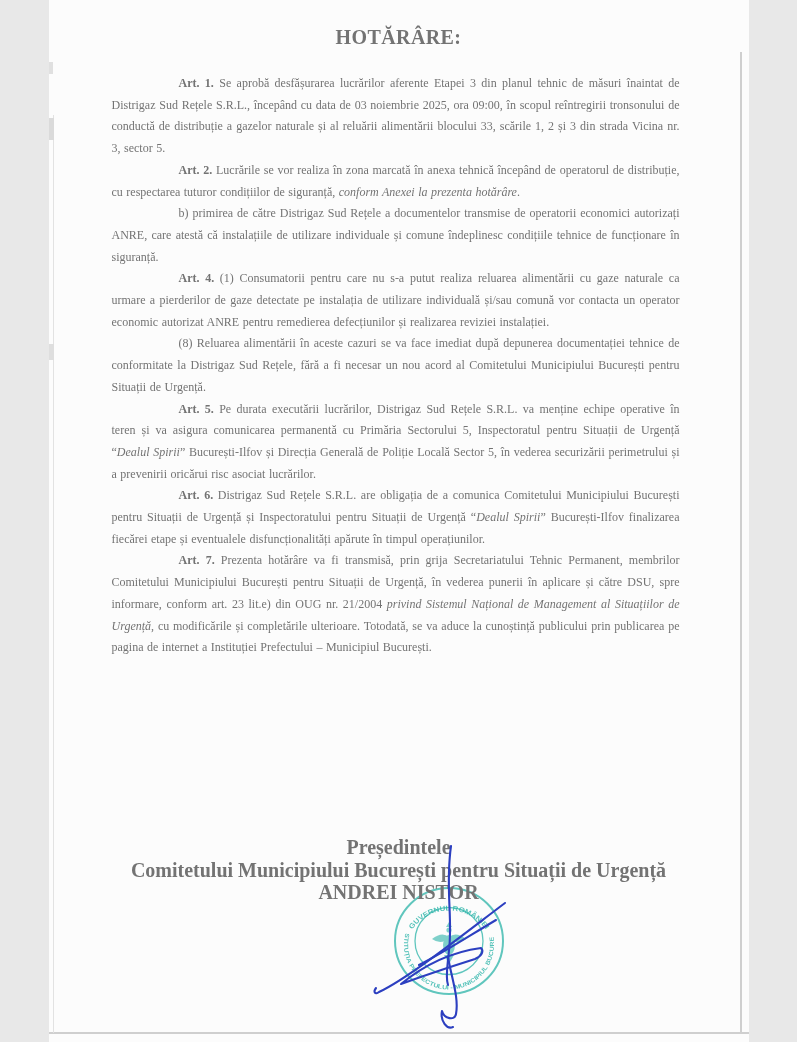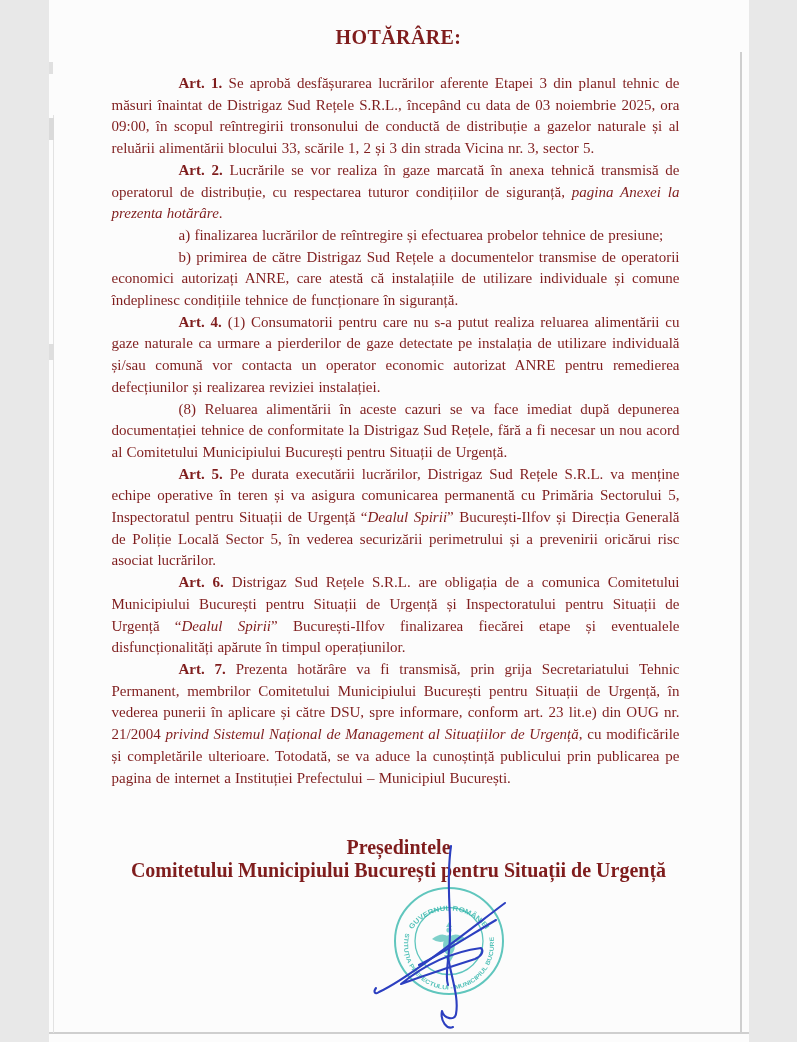--- a/index.html
+++ b/index.html
@@ -2,42 +2,42 @@
 <html lang="ro"><head>
 <meta charset="utf-8">
 <style>
   html,body{margin:0;padding:0;background:#e8e8e8;}
   .page{
     position:relative;
     width:700px;height:1042px;
     margin:0 auto;
     background:#fcfcfc;
     font-family:"Liberation Serif","DejaVu Serif",serif;
-    color:#7f1d1d;
+    color:#737373;
     overflow:hidden;
   }
   
   .edge-right{position:absolute;top:52px;bottom:8px;right:7px;width:2px;background:#cfcfcf;}
   .edge-bottom{position:absolute;left:0;right:0;bottom:8px;height:2px;background:#cfcfcf;}
   .edge-left{position:absolute;left:4px;top:115px;bottom:9px;width:1px;background:#e2e2e2;}
   .speck-1{position:absolute;left:0;top:118px;width:5px;height:22px;background:#dadada;}
   .speck-2{position:absolute;left:0;top:344px;width:5px;height:16px;background:#dedede;}
   .speck-3{position:absolute;left:0;top:62px;width:4px;height:12px;background:#e0e0e0;}
 
   .title{
     margin:0;
     padding-top:26px;
     text-align:center;
     font-size:20px;
     font-weight:bold;
     letter-spacing:.4px;
   }
   .body-text{
     margin:24px 69px 0 63px;
-    font-size:15px;
+    font-size:12px;
     line-height:21.7px;
     text-align:justify;
     word-spacing:.5px;
   }
   .para{margin:0;text-indent:67px;}
   .bold{font-weight:bold;}
   .italic{font-style:italic;}
 
   .sig-block{
     position:absolute;
@@ -60,33 +60,33 @@
   <div class="edge-bottom"></div>
   <div class="edge-left"></div>
   <div class="speck-1"></div>
   <div class="speck-2"></div>
   <div class="speck-3"></div>
 
   <h1 class="title">HOTĂRÂRE:</h1>
 
   <div class="body-text">
       <p class="para"><span class="bold">Art. 1.</span><span> Se aprobă desfășurarea lucrărilor aferente Etapei 3 din planul tehnic de măsuri înaintat de Distrigaz Sud Rețele S.R.L., începând cu data de 03 noiembrie 2025, ora 09:00, în scopul reîntregirii tronsonului de conductă de distribuție a gazelor naturale și al reluării alimentării blocului 33, scările 1, 2 și 3 din strada Vicina nr. 3, sector 5.</span></p>
-      <p class="para"><span class="bold">Art. 2.</span><span> Lucrările se vor realiza în gaze marcată în anexa tehnică transmisă de operatorul de distribuție, cu respectarea tuturor condițiilor de siguranță, </span><span class="italic">pagina Anexei la prezenta hotărâre</span><span>.</span></p>
-      <p class="para"><span>a) finalizarea lucrărilor de reîntregire și efectuarea probelor tehnice de presiune;</span></p>
+      <p class="para"><span class="bold">Art. 2.</span><span> Lucrările se vor realiza în zona marcată în anexa tehnică începând de operatorul de distribuție, cu respectarea tuturor condițiilor de siguranță, </span><span class="italic">conform Anexei la prezenta hotărâre</span><span>.</span></p>
       <p class="para"><span>b) primirea de către Distrigaz Sud Rețele a documentelor transmise de operatorii economici autorizați ANRE, care atestă că instalațiile de utilizare individuale și comune îndeplinesc condițiile tehnice de funcționare în siguranță.</span></p>
       <p class="para"><span class="bold">Art. 4.</span><span> (1) Consumatorii pentru care nu s-a putut realiza reluarea alimentării cu gaze naturale ca urmare a pierderilor de gaze detectate pe instalația de utilizare individuală și/sau comună vor contacta un operator economic autorizat ANRE pentru remedierea defecțiunilor și realizarea reviziei instalației.</span></p>
       <p class="para"><span>(8) Reluarea alimentării în aceste cazuri se va face imediat după depunerea documentației tehnice de conformitate la Distrigaz Sud Rețele, fără a fi necesar un nou acord al Comitetului Municipiului București pentru Situații de Urgență.</span></p>
       <p class="para"><span class="bold">Art. 5.</span><span> Pe durata executării lucrărilor, Distrigaz Sud Rețele S.R.L. va menține echipe operative în teren și va asigura comunicarea permanentă cu Primăria Sectorului 5, Inspectoratul pentru Situații de Urgență “</span><span class="italic">Dealul Spirii</span><span>” București-Ilfov și Direcția Generală de Poliție Locală Sector 5, în vederea securizării perimetrului și a prevenirii oricărui risc asociat lucrărilor.</span></p>
       <p class="para"><span class="bold">Art. 6.</span><span> Distrigaz Sud Rețele S.R.L. are obligația de a comunica Comitetului Municipiului București pentru Situații de Urgență și Inspectoratului pentru Situații de Urgență “</span><span class="italic">Dealul Spirii</span><span>” București-Ilfov finalizarea fiecărei etape și eventualele disfuncționalități apărute în timpul operațiunilor.</span></p>
       <p class="para"><span class="bold">Art. 7.</span><span> Prezenta hotărâre va fi transmisă, prin grija Secretariatului Tehnic Permanent, membrilor Comitetului Municipiului București pentru Situații de Urgență, în vederea punerii în aplicare și către DSU, spre informare, conform art. 23 lit.e) din OUG nr. 21/2004 </span><span class="italic">privind Sistemul Național de Management al Situațiilor de Urgență</span><span>, cu modificările și completările ulterioare. Totodată, se va aduce la cunoștință publicului prin publicarea pe pagina de internet a Instituției Prefectului – Municipiul București.</span></p>
     </div>
 
   <div class="sig-block">
     <div>Președintele</div>
     <div>Comitetului Municipiului București pentru Situații de Urgență</div>
+    <div>ANDREI NISTOR</div>
   </div>
 
   <svg class="stamp" width="114" height="112" viewBox="0 0 114 112" aria-hidden="true">
     <defs>
       <path id="arcTop" d="M 18,48 A 45,45 0 0 1 96,48" fill="none"></path>
       <path id="arcBot" d="M 13,50 A 45,45 0 1 0 101,50" fill="none"></path>
     </defs>
     <g fill="none" opacity="0.75" stroke="#2cb4a9">
       <ellipse cx="57" cy="56" rx="54" ry="53" stroke-width="2"></ellipse>
       <ellipse cx="57" cy="56" rx="34" ry="33.5" stroke-width="1.3"></ellipse>

